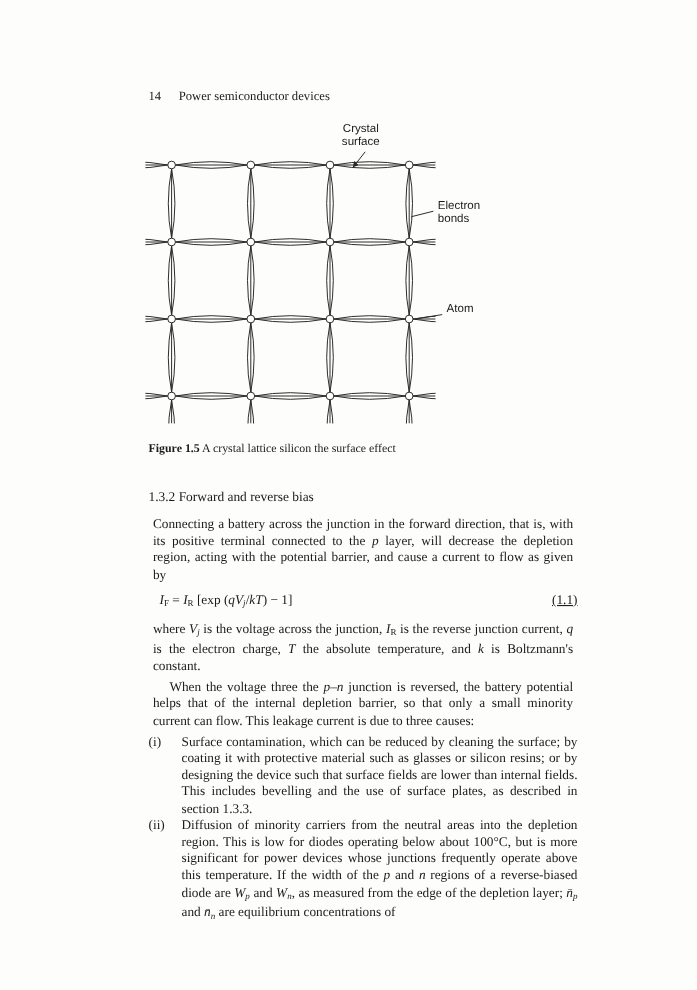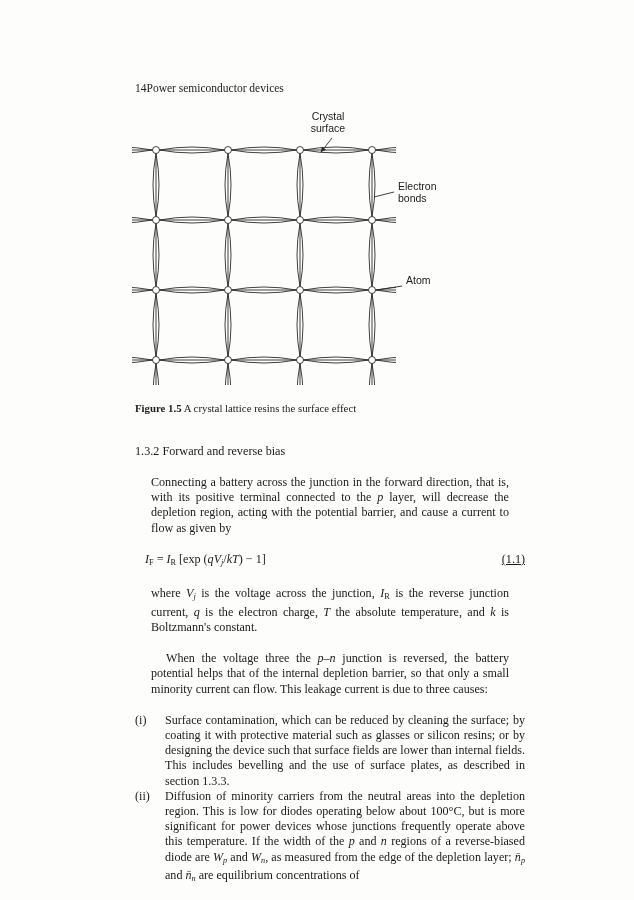--- a/index.html
+++ b/index.html
@@ -1,28 +1,28 @@
 <!DOCTYPE html>
 <html><head>
 <meta charset="utf-8">
 <style>
   html,body{margin:0;padding:0;}
   body{width:634px;height:900px;background:#fdfdfb;font-family:"Liberation Serif",serif;color:#1b1b1b;position:relative;overflow:hidden;}
   .content{position:absolute;left:135px;top:82px;width:390px;}
   .header{font-size:11.5px;}
-  .header .num{}
+  .header .num{margin-right:16px;}
   .figure{position:relative;margin-top:14px;margin-left:-3px;width:400px;height:282px;}
   svg text{font-family:"Liberation Sans",sans-serif;font-size:10.5px;fill:#1b1b1b;}
   .lat{fill:none;stroke:#2a2a2a;stroke-width:0.9;}
   .atom{fill:#ffffff;stroke:#2a2a2a;stroke-width:0.9;}
   .ptr{stroke:#2a2a2a;stroke-width:0.9;fill:none;}
   .caption{font-size:10.8px;margin-top:12px;}
   .heading{font-size:12.2px;font-weight:normal;margin-top:30px;}
   .body-text{font-size:12.1px;line-height:15.2px;text-align:justify;margin-top:10px;}
-  p{margin:16px;}
+  p{margin:4px;}
   .equation{margin:8px 0;padding-left:10px;position:relative;}
   .eq-num{position:absolute;right:0;top:0;text-decoration:underline;}
   .indent{text-indent:15px;}
   .list{margin-top:2px;}
   .list-item{position:relative;padding-left:30px;text-align:justify;}
   .marker{position:absolute;left:0;top:0;}
   .b{font-weight:bold;}
   .i{font-style:italic;}
   .sub{font-size:0.68em;vertical-align:-0.28em;}
 </style>
@@ -108,21 +108,21 @@
       <line class="ptr" x1="262" y1="84" x2="242" y2="89"></line>
       <line class="ptr" x1="270" y1="178" x2="245" y2="182"></line>
       <text x="196" y="12" text-anchor="middle">Crystal</text>
       <text x="196" y="24" text-anchor="middle">surface</text>
       <text x="266" y="82">Electron</text>
       <text x="266" y="94">bonds</text>
       <text x="274" y="176">Atom</text>
     </svg>
   </div>
 
-  <div class="caption"><span class="b">Figure 1.5</span><span> A crystal lattice resins the surface effect</span></div>
+  <div class="caption"><span class="b">Figure 1.5</span><span> A crystal lattice silicon the surface effect</span></div>
 
   <div class="heading">1.3.2 Forward and reverse bias</div>
 
   <div class="body-text">
     <p><span>Connecting a battery across the junction in the forward direction, that is, with its positive terminal connected to the </span><span class="i">p</span><span> layer, will decrease the depletion region, acting with the potential barrier, and cause a current to flow as given by</span></p>
 
     <div class="equation">
       <span><span class="i">I</span><span class="sub">F</span><span> = </span><span class="i">I</span><span class="sub">R</span><span> [exp (</span><span class="i">qV</span><span class="sub i">j</span><span>/</span><span class="i">kT</span><span>) − 1]</span></span>
       <span class="eq-num">(1.1)</span>
     </div>

